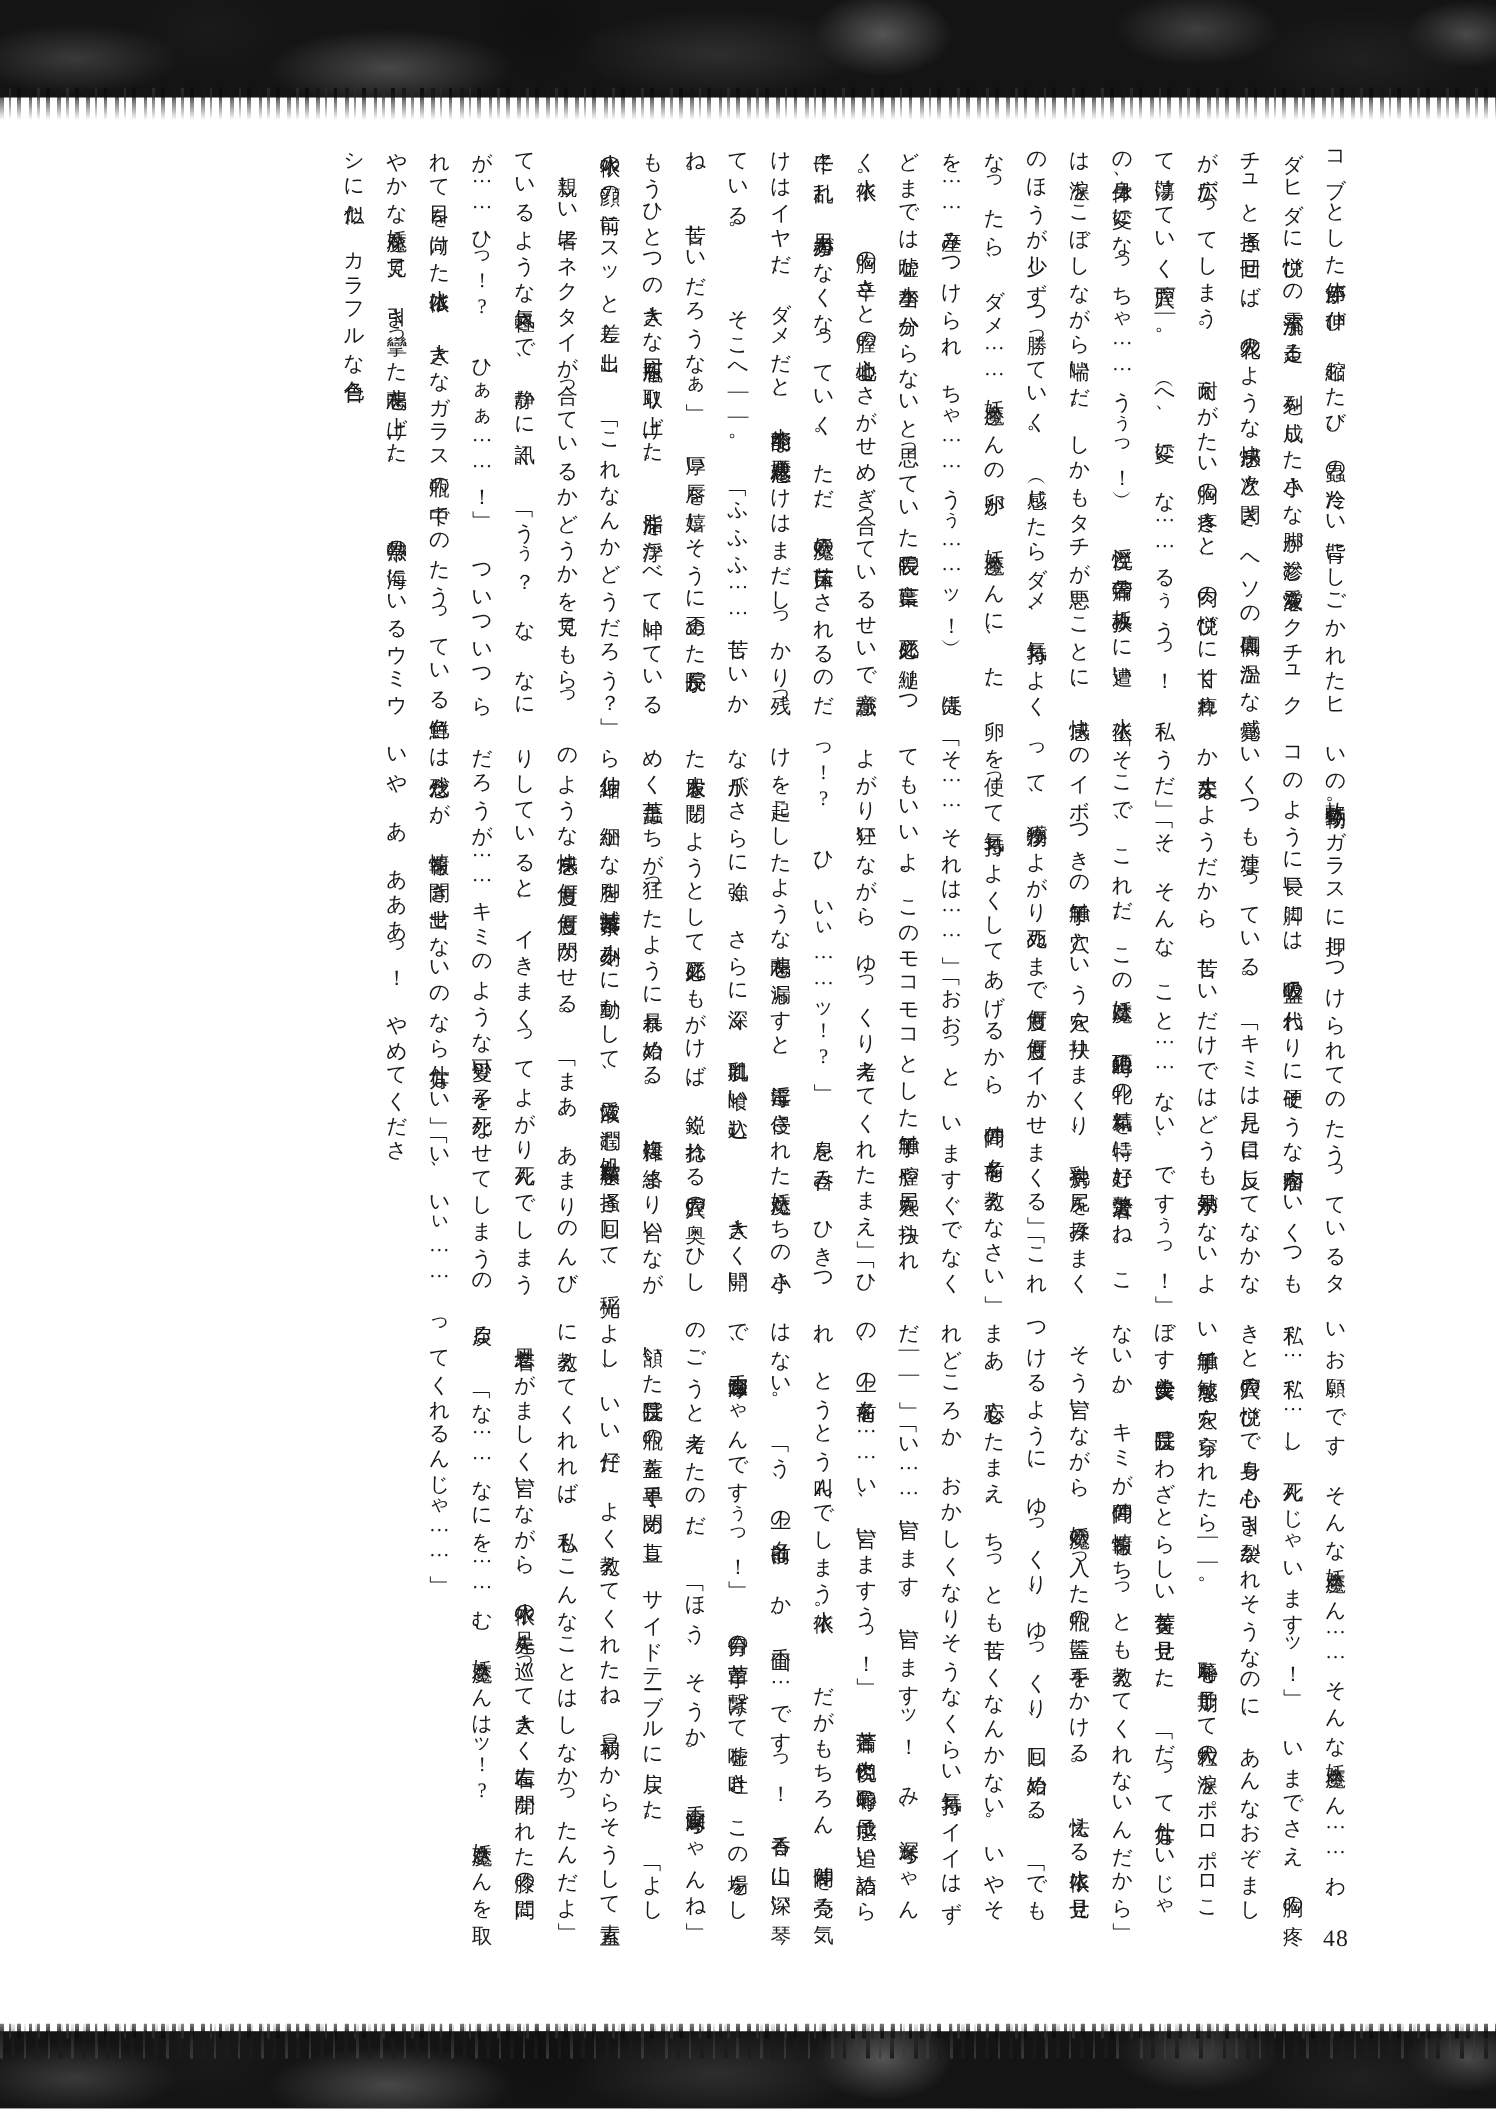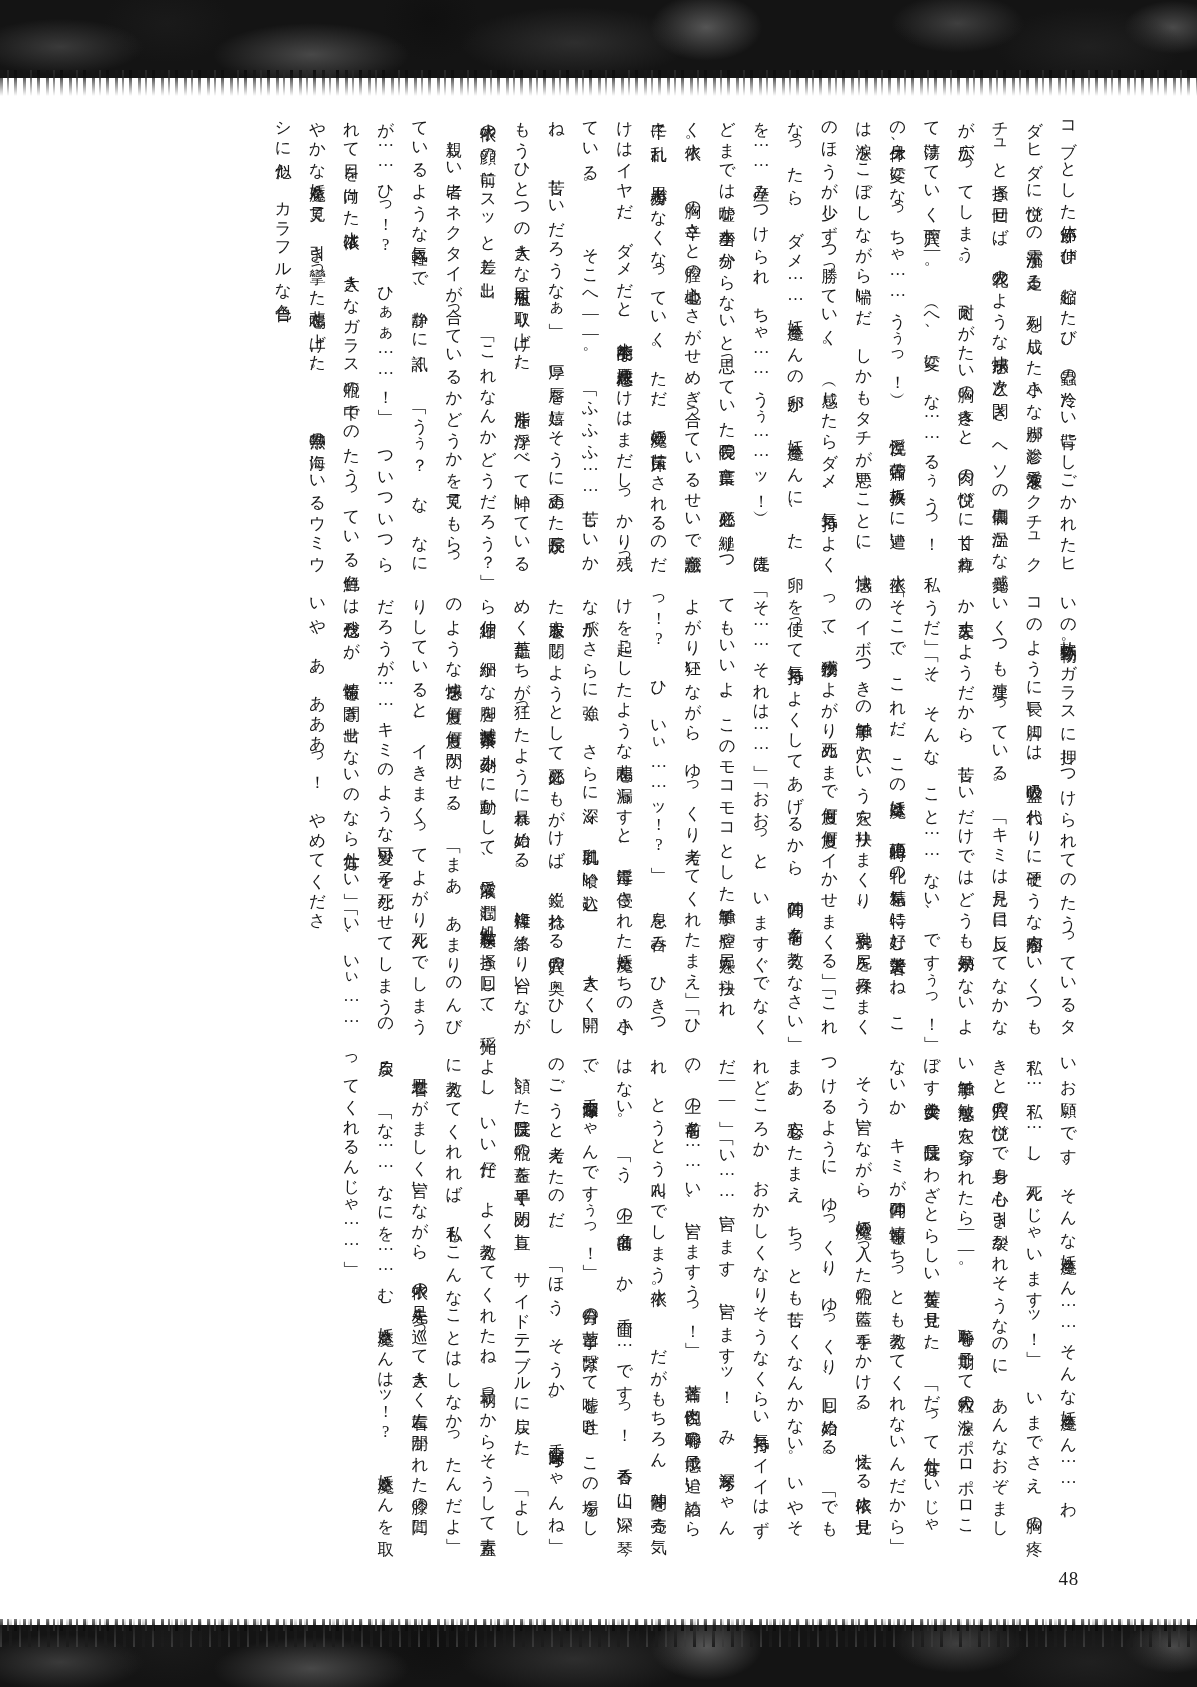--- a/index.html
+++ b/index.html
@@ -104,21 +104,20 @@
 
   
   #page-number{
     position:absolute;
     right:118px;
     top:1541px;
     font-size:19px;
     letter-spacing:.04em;
     color:#1d1d1d;
     font-family:"Liberation Serif","DejaVu Serif",serif;
-    margin-top:27px;
   }
 </style>
 </head>
 <body>
 
 <div class="band" id="band-top">
   <div class="ink"></div>
   <div class="ragged"></div>
 </div>
 

